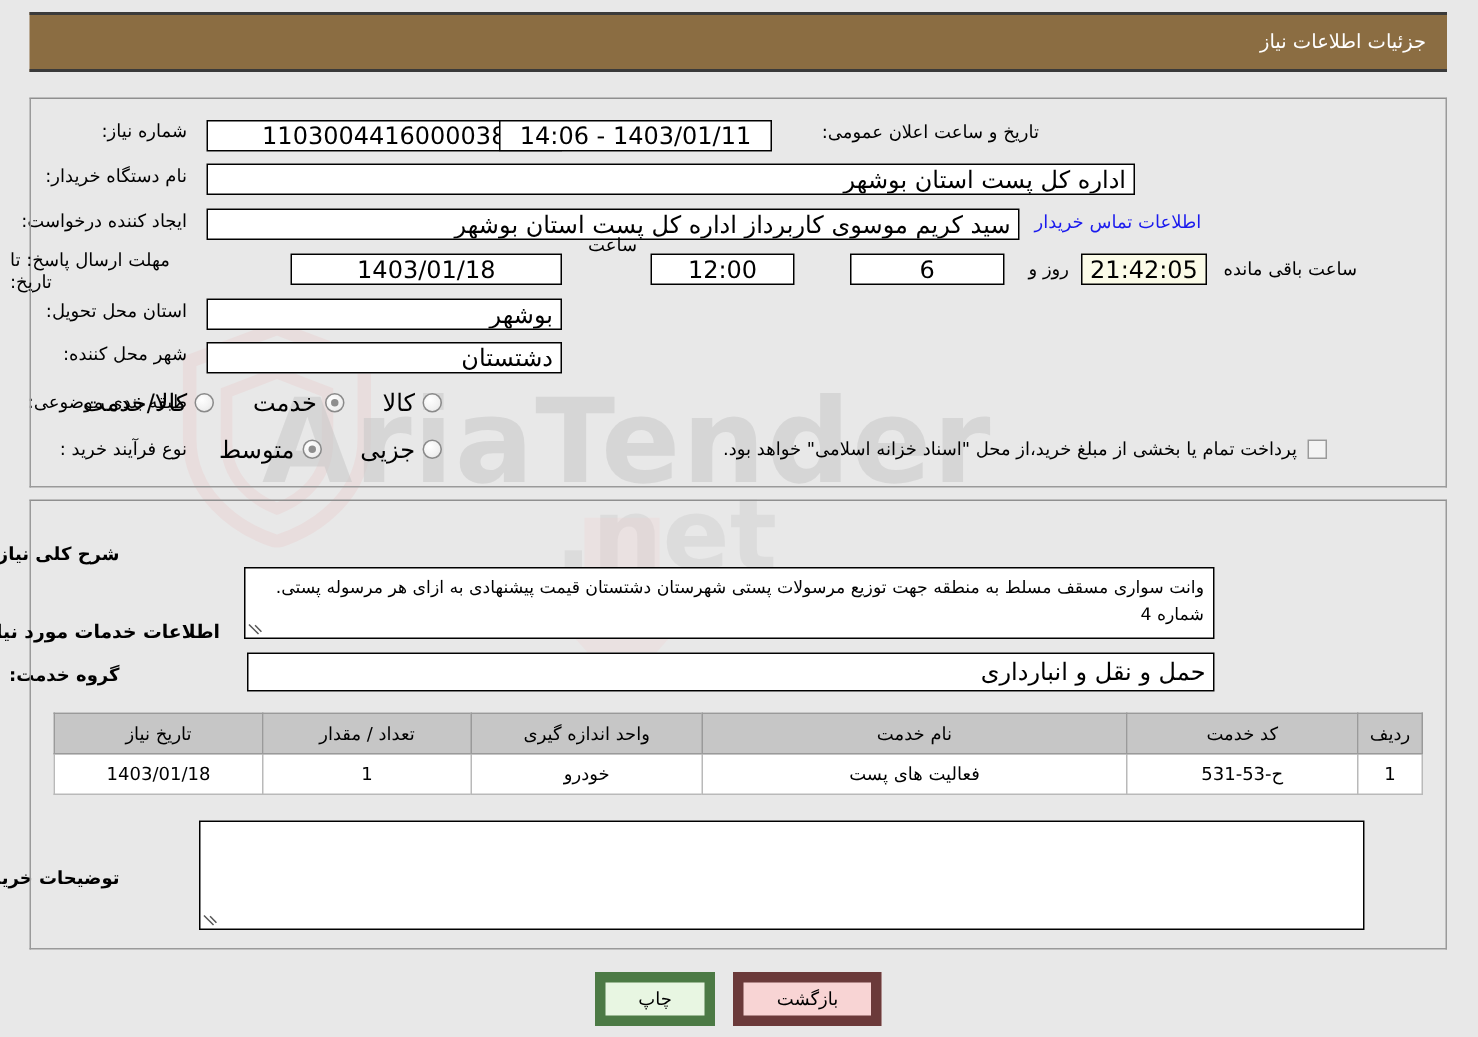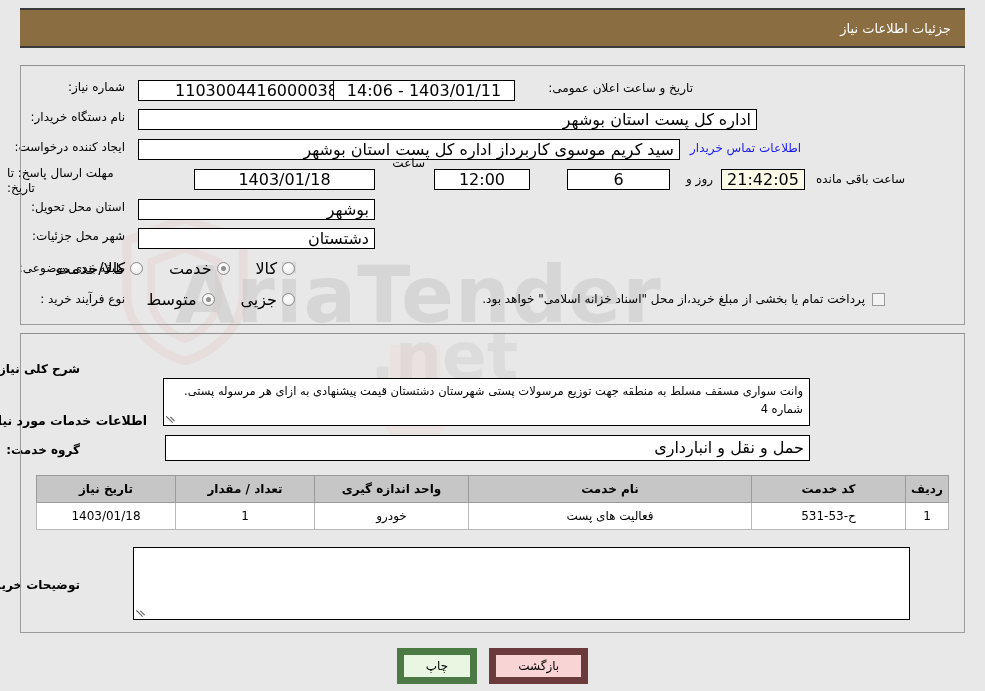--- a/index.html
+++ b/index.html
@@ -225,21 +225,21 @@
   }
   table.items {
     width: 100%;
     border-collapse: collapse;
     font-size: 12px;
     background: #fff;
   }
   table.items th {
     background: #c6c6c6;
     border: 1px solid #9a9a9a;
-    font-weight: bold;
+    font-weight: normal;
     height: 26px;
     padding: 0 4px;
     text-align: center;
     color: #000;
     font-size: 12px;
   }
   table.items td {
     background: #ffffff;
     border: 1px solid #b9b9b9;
     height: 26px;
@@ -320,21 +320,21 @@
 <span class="lbl" style="position:absolute; top:172px; right:272px; z-index:2;">روز و</span>
 <div class="txtbox cream" style="position:absolute; top:169px; right:180px; width:84px; z-index:2;">21:42:05</div>
 <span class="lbl" style="position:absolute; top:172px; right:80px; z-index:2;">ساعت باقی مانده</span>
 
 <div class="frow" style="top:200px; right:860px;">
   <span class="lbl">استان محل تحویل:</span>
 </div>
 <div class="txtbox right" style="position:absolute; top:199px; right:610px; width:237px; z-index:2;">بوشهر</div>
 
 <div class="frow" style="top:229px; right:860px;">
-  <span class="lbl">شهر محل جزئیات:</span>
+  <span class="lbl">شهر محل کننده:</span>
 </div>
 <div class="txtbox right" style="position:absolute; top:228px; right:610px; width:237px; z-index:2;">دشتستان</div>
 
 <div class="frow" style="top:261px; right:860px;">
   <span class="lbl">طبقه بندی موضوعی:</span>
 </div>
 <div style="position:absolute; top:259px; right:690px; z-index:2;">
   <label class="opt">
     <span class="radio"></span>
     <span>کالا</span>

